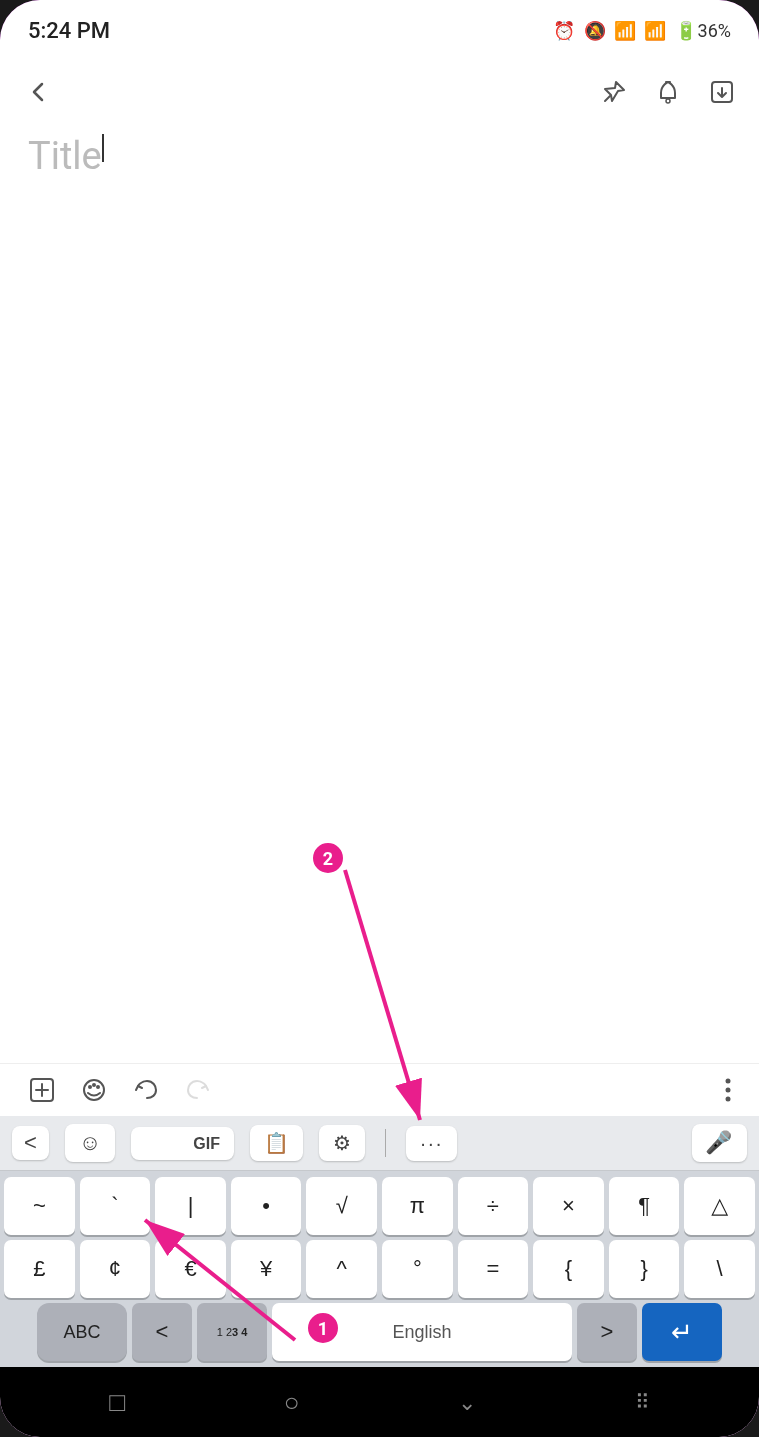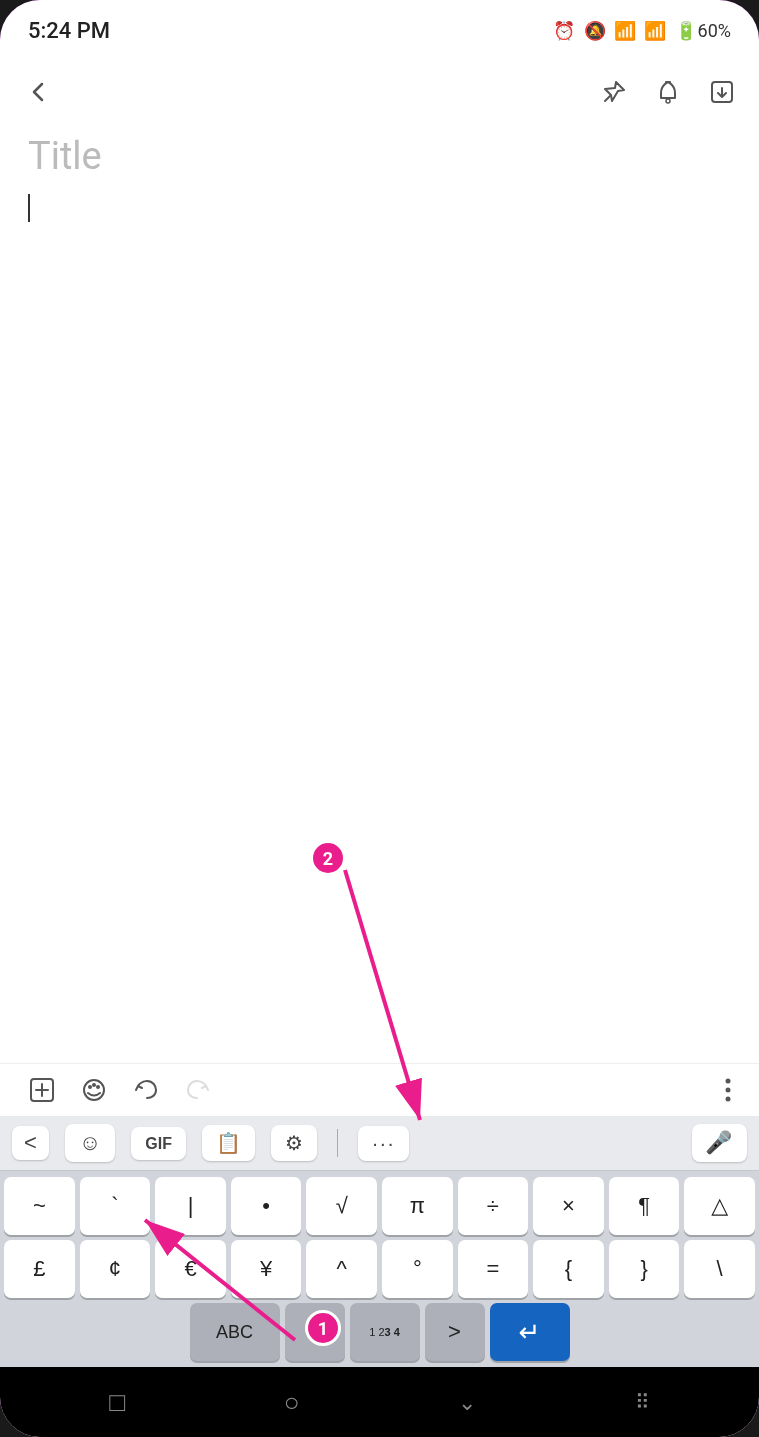--- a/index.html
+++ b/index.html
@@ -83,21 +83,21 @@
       font-size: 26px;
       display: flex;
       align-items: center;
       justify-content: center;
     }
     
     .note-area {
       flex: 1;
       padding: 10px 28px;
       display: flex;
-      flex-direction: column;
+      flex-direction: row;
     }
     .note-title {
       font-size: 38px;
       color: #bbb;
       font-weight: 400;
       margin-bottom: 16px;
     }
     .note-cursor {
       font-size: 24px;
       color: #333;
@@ -252,21 +252,21 @@
 <div class="phone-frame">
   <div class="screen">
 
     <div class="status-bar">
       <span class="time">5:24 PM</span>
       <div class="icons">
         <span>⏰</span>
         <span>🔕</span>
         <span>📶</span>
         <span>📶</span>
-        <span>🔋60%</span>
+        <span>🔋36%</span>
       </div>
     </div>
 
     <div class="app-content">
 
       <div class="app-toolbar">
         <div class="toolbar-left">
           <button class="icon-btn">
             <svg width="28" height="28" viewBox="0 0 28 28" fill="none">
               <path d="M18 6L10 14L18 22" stroke="#555" stroke-width="2.5" stroke-linecap="round" stroke-linejoin="round"></path>
@@ -341,21 +341,21 @@
           </svg>
         </button>
       </div>
 
       <div class="keyboard">
 
         <div class="keyboard-top-bar">
           <button class="kb-top-btn" style="font-size:22px; padding:4px 12px;">&lt;</button>
           <button class="kb-top-btn" style="font-size:22px;">☺</button>
           <button class="kb-top-btn">
-            <span style="font-size:16px; font-weight:bold;">GIF</span>
+            <span style="font-size:16px; font-weight:bold;margin-left:48px;">GIF</span>
           </button>
           <button class="kb-top-btn" style="font-size:20px;">📋</button>
           <button class="kb-top-btn" style="font-size:20px;">⚙</button>
           <div class="kb-separator"></div>
           <button class="kb-top-btn" style="font-size:20px; letter-spacing:1px;">···</button>
           <div class="kb-top-spacer"></div>
           <button class="kb-top-btn" style="font-size:22px;">🎤</button>
         </div>
 
         <div class="keyboard-rows">
@@ -381,26 +381,27 @@
             <button class="kb-key">^</button>
             <button class="kb-key">°</button>
             <button class="kb-key">=</button>
             <button class="kb-key">{</button>
             <button class="kb-key">}</button>
             <button class="kb-key">\</button>
           </div>
 
 
           <div class="kb-row">
-            <button class="kb-key gray small-text" style="font-size:18px; min-width:80px; max-width:90px;">ABC</button>
+            <button class="kb-key gray small-text" style="font-size:18px; min-width:80px; max-width:90px;border-radius:12px;">ABC</button>
             <button class="kb-key gray" style="min-width:50px; max-width:60px;">&lt;</button>
             <button class="kb-key gray small-text" style="min-width:60px; max-width:70px; font-size:14px; flex-direction:row; line-height:1.1;">
               <span style="font-size:11px;">1 2</span>
               <span style="font-size:11px;font-weight:bold;">3 4</span>
             </button>
+            <button class="kb-key space">English</button>
             <button class="kb-key gray" style="min-width:50px; max-width:60px;">&gt;</button>
             <button class="kb-key blue" style="font-size:26px;">↵</button>
           </div>
         </div>
       </div>
 
       <div class="bottom-nav">
         <span class="nav-icon">□</span>
         <span class="nav-icon">○</span>
         <span class="nav-icon" style="font-size:22px;">⌄</span>

